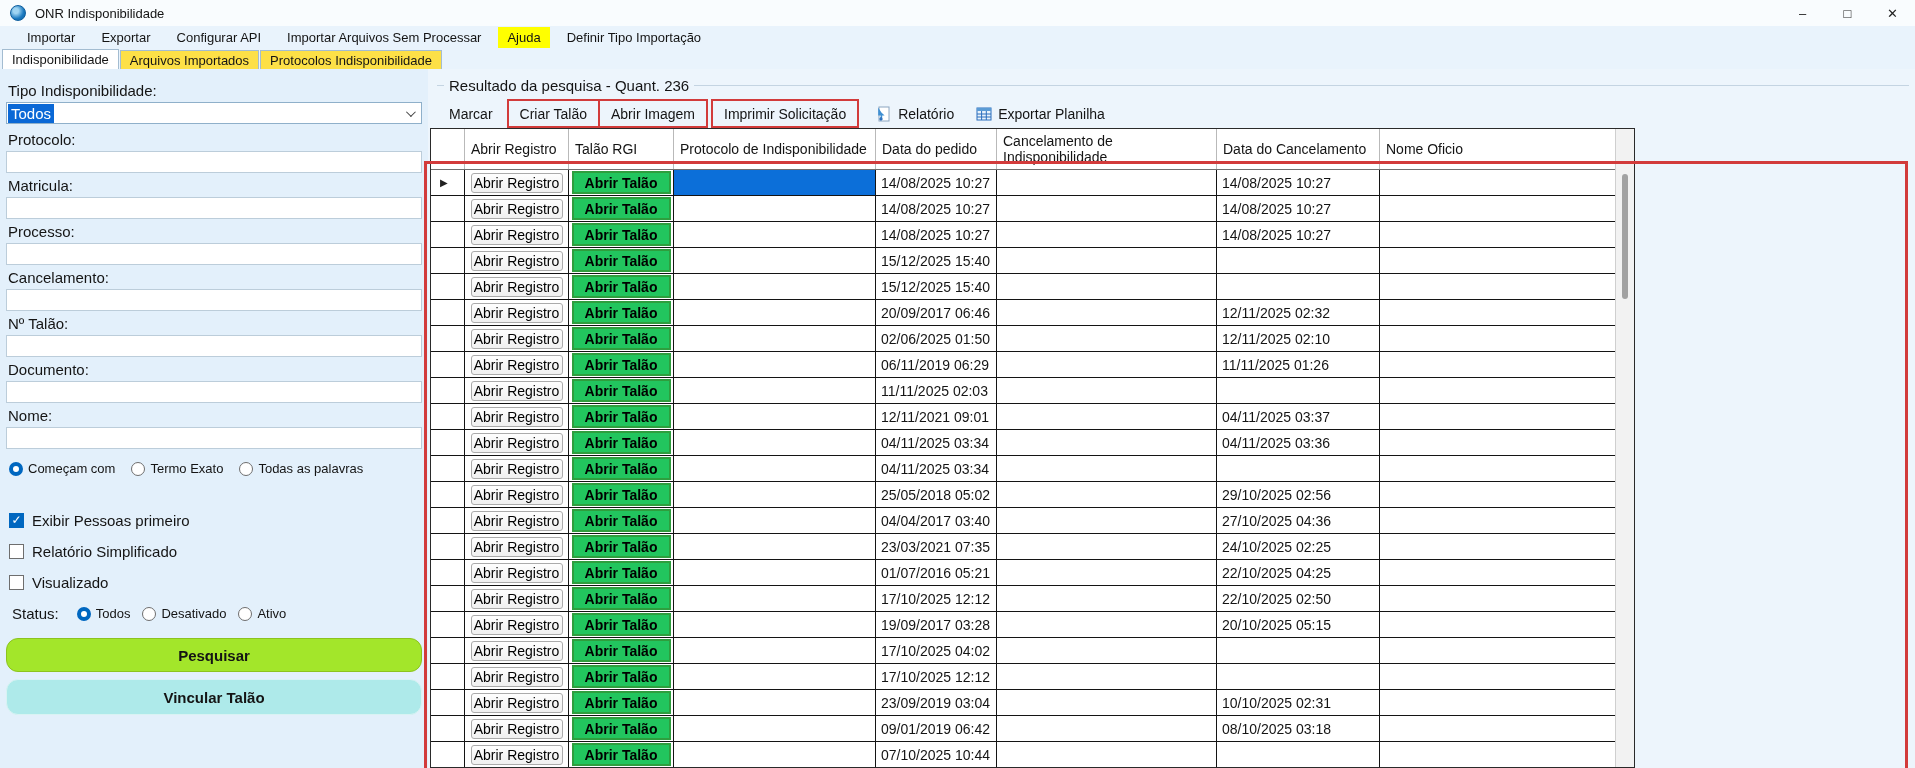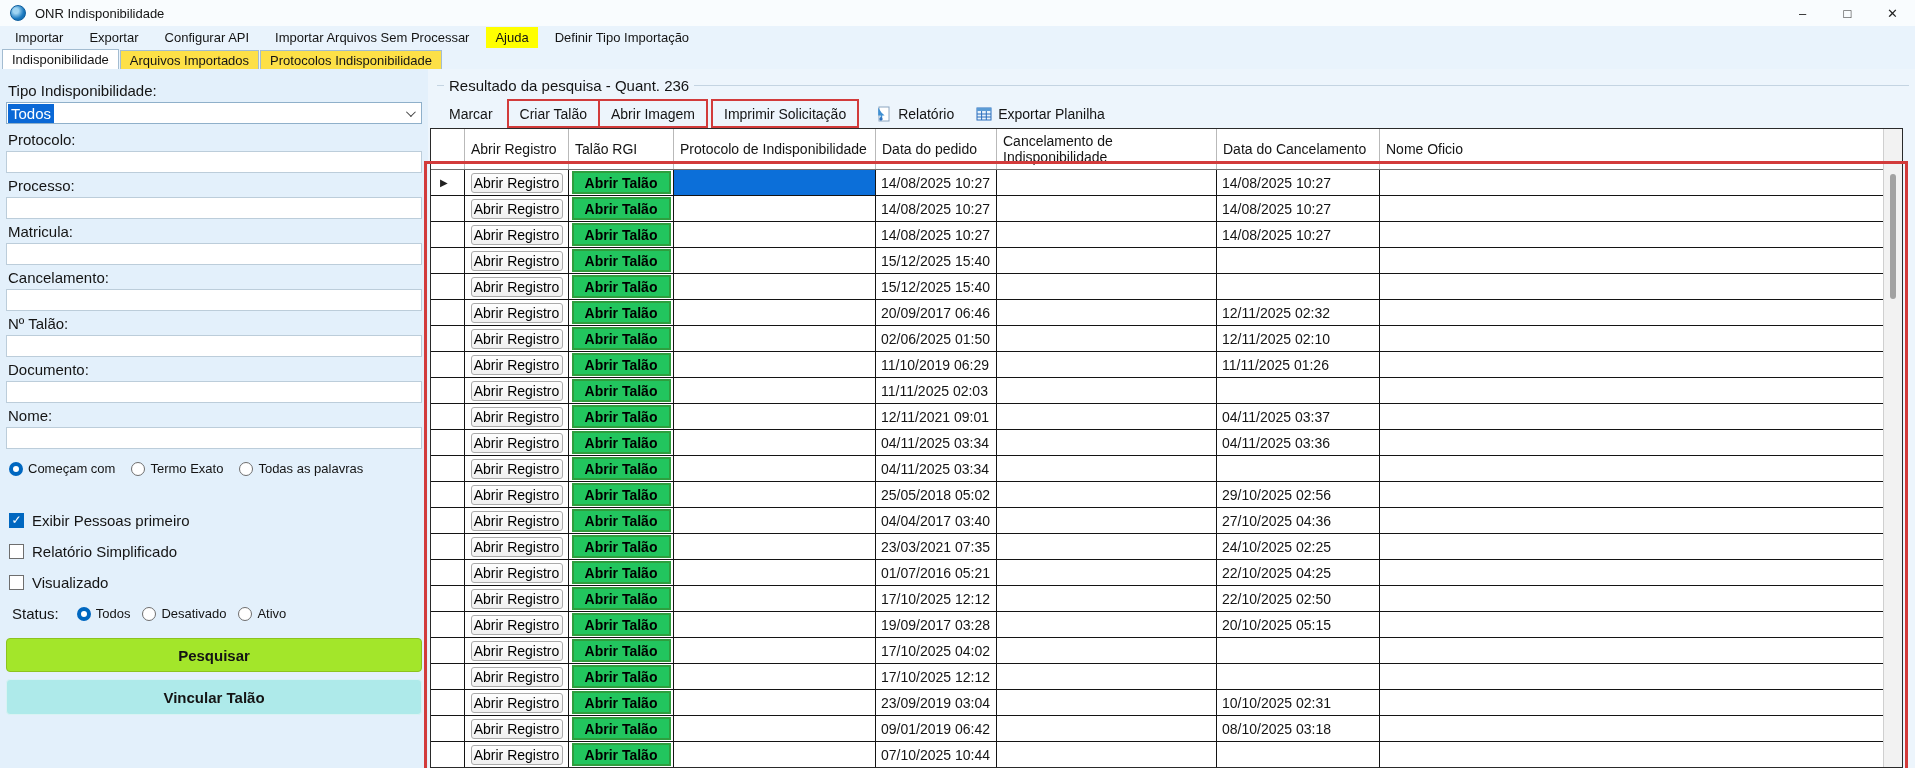--- a/index.html
+++ b/index.html
@@ -9,21 +9,21 @@
   
   .titlebar { height:26px; background:#f9fcfe; display:flex; align-items:center; padding-left:10px; }
   .appicon { width:16px; height:16px; border-radius:50%; margin-right:9px;
              background:radial-gradient(circle at 35% 35%, #9fd4f2 20%, #1c7ac0 60%, #0d5e9e 100%);
              border:1px solid #0d5e9e; }
   .apptitle { font-size:13px; }
   .wincontrols { margin-left:auto; display:flex; height:26px; }
   .wincontrols span { width:45px; display:flex; align-items:center; justify-content:center; font-size:13px; color:#222; }
 
   
-  .menubar { height:23px; background:#e9f3fc; display:flex; align-items:center; font-size:13px; padding-left:2px; }
+  .menubar { height:23px; background:#e9f3fc; display:flex; align-items:center; font-size:13px; padding-left:14px; }
   .menuitem { padding:3px 13px; white-space:nowrap; }
   .menuitem.hl { background:#ffff00; padding:3px 9px; margin:0 4px; }
 
   
   .tabstrip { height:20px; background:#e9f3fc; display:flex; align-items:flex-end; padding-left:2px; }
   .tab { font-size:13px; padding:2px 9px 2px 9px; background:#fde047; border:1px solid #a3bcd1; border-bottom:none; margin-right:1px; white-space:nowrap; height:19px; }
   .tab.active { background:#fff; height:20px; position:relative; z-index:2; }
 
   
   .content { display:flex; height:699px; }
@@ -41,37 +41,37 @@
   .radio { width:14px; height:14px; border-radius:50%; border:1px solid #6e6e6e; background:#fff; flex:none; margin-right:5px; }
   .radio.on { border:4px solid #0067c0; }
   .opt { display:flex; align-items:center; }
   .checkrow { display:flex; align-items:center; margin:0 0 14px 3px; font-size:15px; }
   .checkbox { width:15px; height:15px; border:1px solid #6e6e6e; background:#fff; flex:none; margin-right:8px; font-size:12px; line-height:13px; text-align:center; color:#fff; }
   .checkbox.on { background:#0067c0; border-color:#0067c0; }
   .checkbox.on::after { content:"✓"; }
   .checkgroup { margin-top:36px; }
   .statusrow { display:flex; align-items:center; gap:12px; margin-left:6px; font-size:13px; }
   .statuslabel { font-size:15px; margin-right:6px;text-align:center; }
-  .bigbtn { width:100%; height:34px; border-radius:4px; font-size:15px; font-weight:bold; display:flex; align-items:center; justify-content:center; }
+  .bigbtn { width:100%; height:34px; border-radius:12px; font-size:15px; font-weight:bold; display:flex; align-items:center; justify-content:center; }
   .btn-pesquisar { margin-top:16px; background:#a3e62a; border:1px solid #8cc31e; }
   .btn-vincular { margin-top:7px; height:36px; background:#aeeaea; border:1px solid #d9f3f3; }
 
   
   .gbline { position:absolute; top:16px; left:9px; right:6px; height:1px; background:#c4d4e2; }
   .gbtitle { position:absolute; top:8px; left:16px; font-size:15px; background:#edf5fc; padding:0 5px; z-index:2; white-space:nowrap; }
 
   
   .toolbar { position:absolute; top:30px; left:10px; height:29px; display:flex; align-items:stretch; font-size:14px; }
   .titem { padding:5px 11px; display:flex; align-items:center; gap:6px; white-space:nowrap; }
   .redgroup { display:flex; border:2px solid #d23b3b; margin-left:3px; }
   .redgroup .titem + .titem { border-left:2px solid #d23b3b; }
   .ticon { width:16px; height:16px; flex:none; }
 
   
-  .grid { position:absolute; left:2px; top:59px; width:1473px; height:640px; background:#fff; border:1px solid #2a2a2a; overflow:hidden; }
+  .grid { position:absolute; left:2px; top:59px; width:1205px; height:640px; background:#fff; border:1px solid #2a2a2a; overflow:hidden; }
   .ghead { display:flex; height:41px; border-bottom:1px solid #6f6f6f; margin-right:19px; background:#fff; }
   .gh { display:flex; align-items:center; padding-left:6px; border-right:1px solid #b9b9b9; font-size:14px; line-height:1.15; overflow:hidden; }
   .gh.idx-0 { width:34px; } .gh.idx-1 { width:104px; } .gh.idx-2 { width:105px; }
   .gh.idx-3 { width:202px; } .gh.idx-4 { width:121px; } .gh.idx-5 { width:220px; }
   .gh.idx-6 { width:163px; } .gh.idx-7 { flex:1; border-right:none; }
   .grow { display:flex; height:26px; border-bottom:1px solid #141414; background:#fff; margin-right:19px; }
   .cell { border-right:1px solid #141414; display:flex; align-items:center; overflow:hidden; flex:none; }
   .c-sel  { width:34px; padding-left:9px; }
   .c-reg  { width:104px; justify-content:center; }
   .c-talao{ width:105px; justify-content:center; }
@@ -146,26 +146,26 @@
       </div>
 
       <div>
 
           <div class="field">
             <div class="flabel">Protocolo:</div>
             <div class="finput"></div>
           </div>
 
           <div class="field">
+            <div class="flabel">Matricula:</div>
+            <div class="finput"></div>
+          </div>
+
+          <div class="field">
             <div class="flabel">Processo:</div>
-            <div class="finput"></div>
-          </div>
-
-          <div class="field">
-            <div class="flabel">Matricula:</div>
             <div class="finput"></div>
           </div>
 
           <div class="field">
             <div class="flabel">Cancelamento:</div>
             <div class="finput"></div>
           </div>
 
           <div class="field">
             <div class="flabel">Nº Talão:</div>
@@ -437,21 +437,21 @@
               <div class="cell c-sel">
                 <span class="marker">▶</span>
               </div>
               <div class="cell c-reg">
                 <button class="btn-reg">Abrir Registro</button>
               </div>
               <div class="cell c-talao">
                 <button class="btn-talao">Abrir Talão</button>
               </div>
               <div class="cell c-prot"></div>
-              <div class="cell c-ped txt">11/10/2019 06:29</div>
+              <div class="cell c-ped txt">06/11/2019 06:29</div>
               <div class="cell c-ci"></div>
               <div class="cell c-dc txt">11/11/2025 01:26</div>
               <div class="cell c-nome"></div>
             </div>
 
             <div class="grow">
               <div class="cell c-sel">
                 <span class="marker">▶</span>
               </div>
               <div class="cell c-reg">

